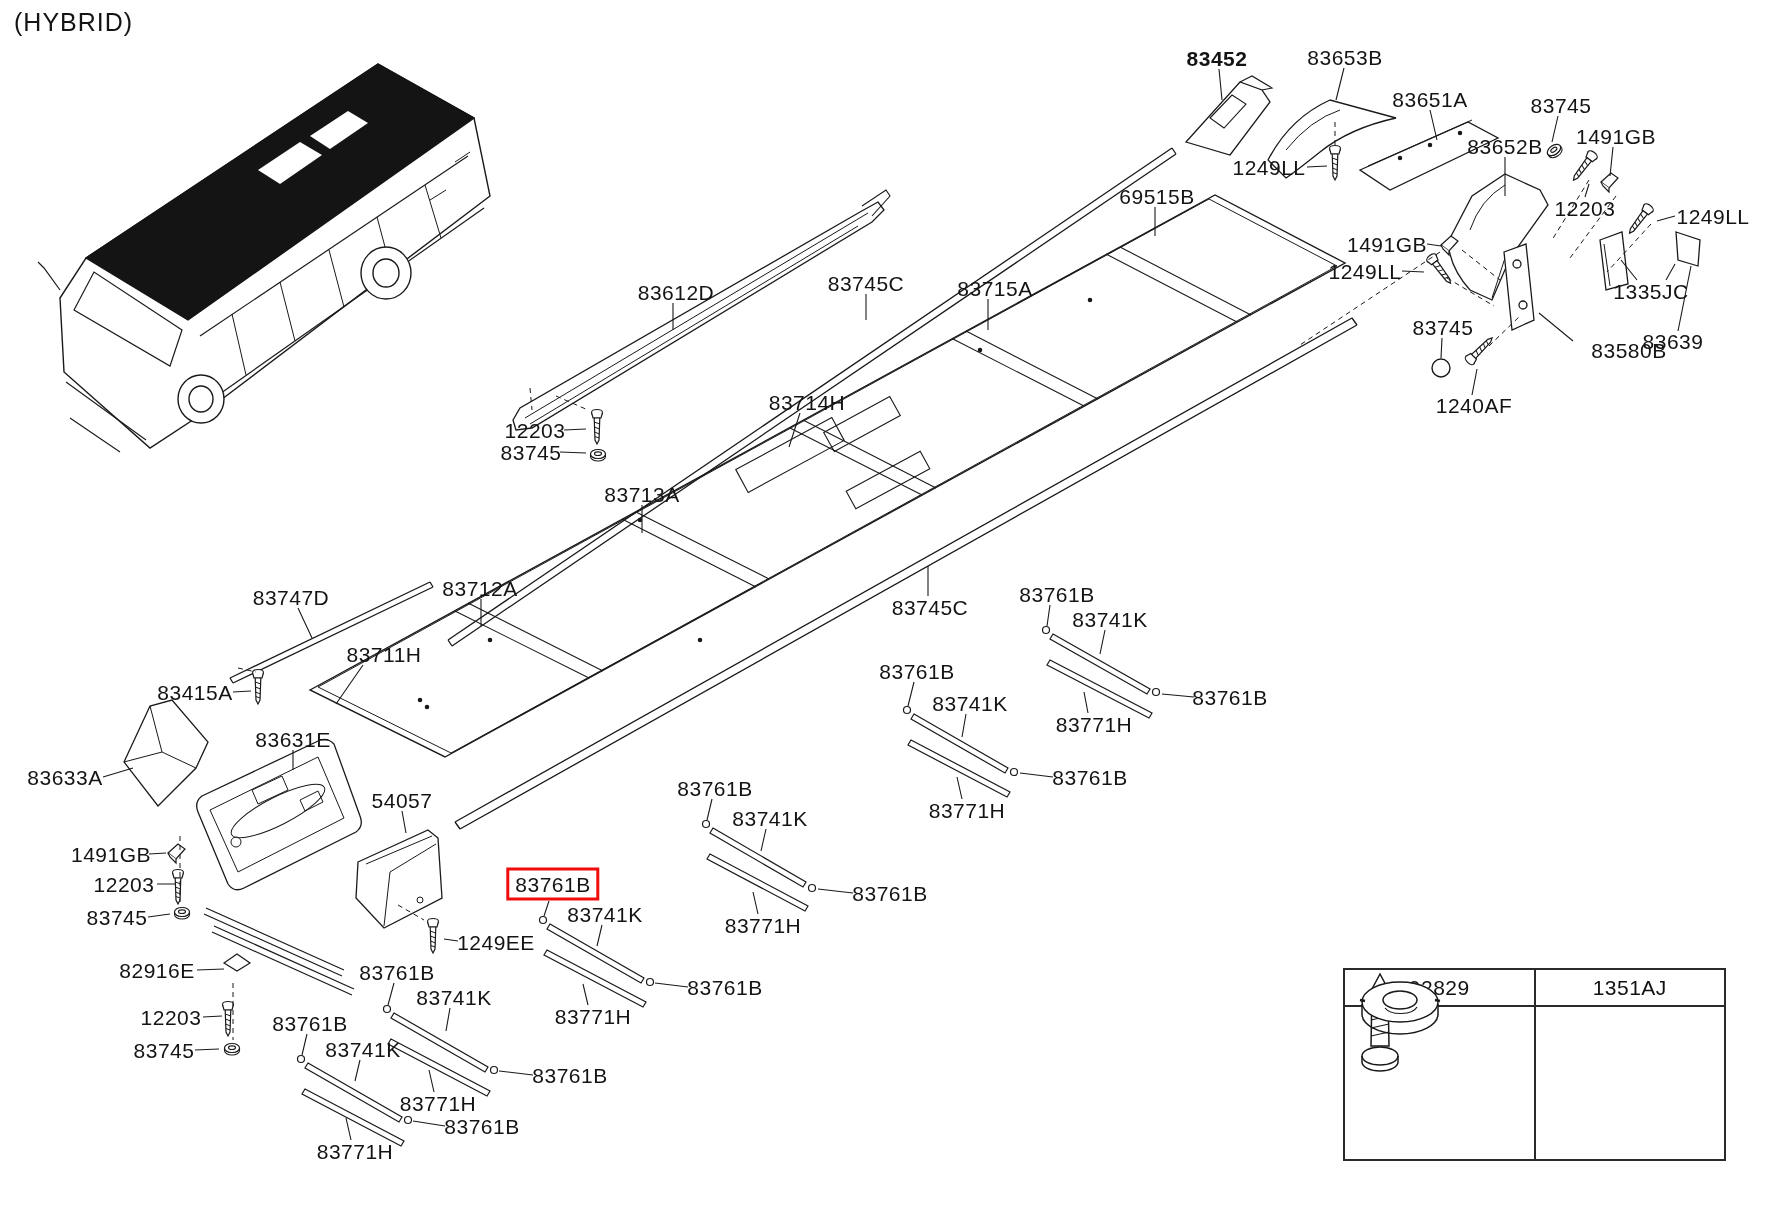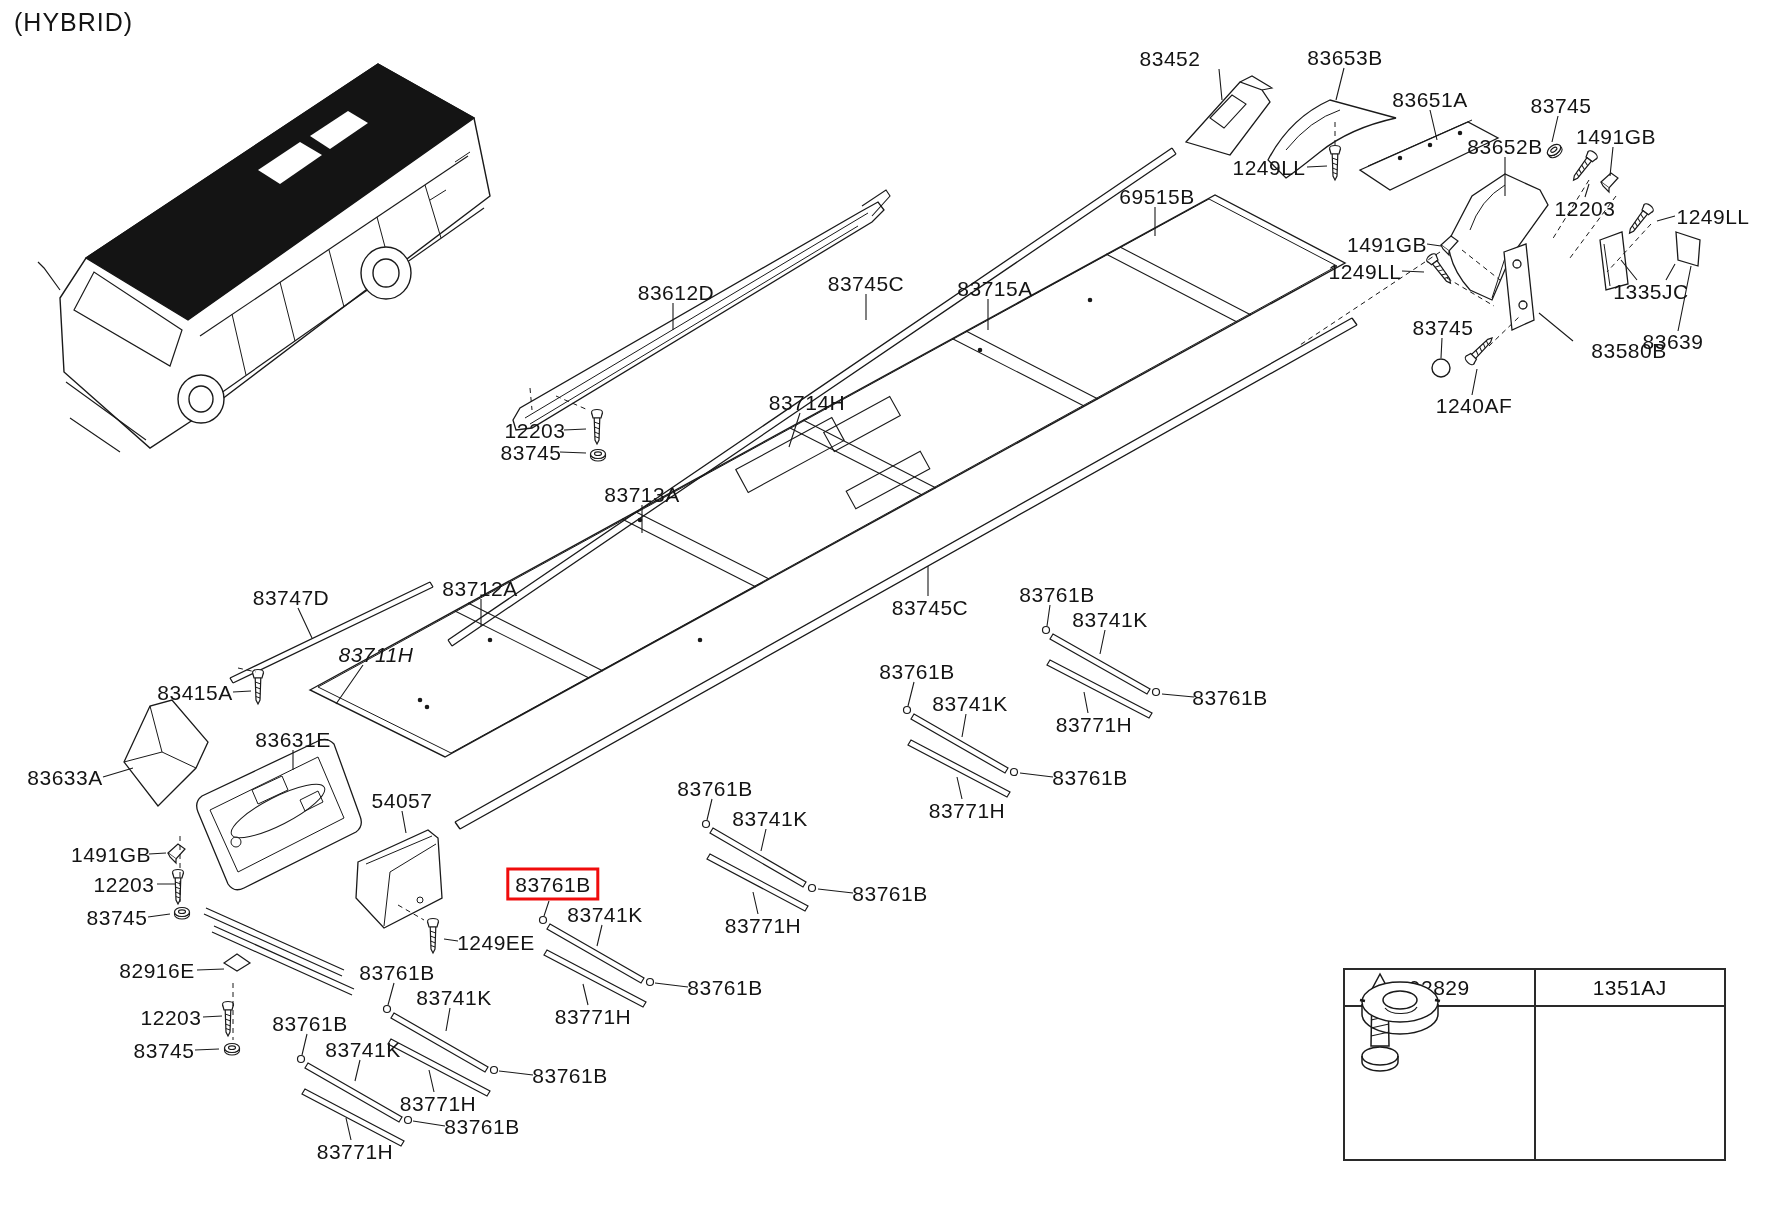--- a/index.html
+++ b/index.html
@@ -219,21 +219,21 @@
     M307,1034L302,1055 M360,1060L355,1081 M351,1140L346,1118 M445,1126L413,1121"></path>
 
   <path fill="none" stroke="#1a1a1a" stroke-width="1" stroke-dasharray="5 4" d="
     M1335,122L1335,146 M1589,180L1552,240 M1616,196L1570,258 M1651,224L1607,272
     M1462,250L1500,280 M1447,278L1494,306 M1489,346L1520,316 M556,396L588,410
     M238,668L256,672 M180,836L180,902 M233,983L233,1040 M398,905L424,920
     M530,388L532,410 M1440,252L1300,345"></path>
 </svg>
 
 <div id="labels-layer">
-      <div class="part-label" style="left: 1170px; top: 58px;">83452</div>
+      <div class="part-label" style="left: 1217px; top: 58px; font-weight: bold;">83452</div>
       <div class="part-label" style="left: 1345px; top: 57px;">83653B</div>
       <div class="part-label" style="left: 1430px; top: 99px;">83651A</div>
       <div class="part-label" style="left: 1561px; top: 105px;">83745</div>
       <div class="part-label" style="left: 1616px; top: 136px;">1491GB</div>
       <div class="part-label" style="left: 1505px; top: 146px;">83652B</div>
       <div class="part-label" style="left: 1269px; top: 167px;">1249LL</div>
       <div class="part-label" style="left: 1157px; top: 196px;">69515B</div>
       <div class="part-label" style="left: 1585px; top: 208px;">12203</div>
       <div class="part-label" style="left: 1713px; top: 216px;">1249LL</div>
       <div class="part-label" style="left: 1387px; top: 244px;">1491GB</div>
@@ -248,21 +248,21 @@
       <div class="part-label" style="left: 1474px; top: 405px;">1240AF</div>
       <div class="part-label" style="left: 807px; top: 402px;">83714H</div>
       <div class="part-label" style="left: 535px; top: 430px;">12203</div>
       <div class="part-label" style="left: 531px; top: 452px;">83745</div>
       <div class="part-label" style="left: 642px; top: 494px;">83713A</div>
       <div class="part-label" style="left: 480px; top: 588px;">83712A</div>
       <div class="part-label" style="left: 291px; top: 597px;">83747D</div>
       <div class="part-label" style="left: 1057px; top: 594px;">83761B</div>
       <div class="part-label" style="left: 930px; top: 607px;">83745C</div>
       <div class="part-label" style="left: 1110px; top: 619px;">83741K</div>
-      <div class="part-label" style="left: 376px; top: 654px; font-style: italic;">83711H</div>
+      <div class="part-label" style="left: 384px; top: 654px;">83711H</div>
       <div class="part-label" style="left: 917px; top: 671px;">83761B</div>
       <div class="part-label" style="left: 195px; top: 692px; text-align: right;">83415A</div>
       <div class="part-label" style="left: 1230px; top: 697px;">83761B</div>
       <div class="part-label" style="left: 970px; top: 703px;">83741K</div>
       <div class="part-label" style="left: 1094px; top: 724px;">83771H</div>
       <div class="part-label" style="left: 293px; top: 739px;">83631E</div>
       <div class="part-label" style="left: 65px; top: 777px;">83633A</div>
       <div class="part-label" style="left: 1090px; top: 777px;">83761B</div>
       <div class="part-label" style="left: 715px; top: 788px;">83761B</div>
       <div class="part-label" style="left: 402px; top: 800px;">54057</div>

